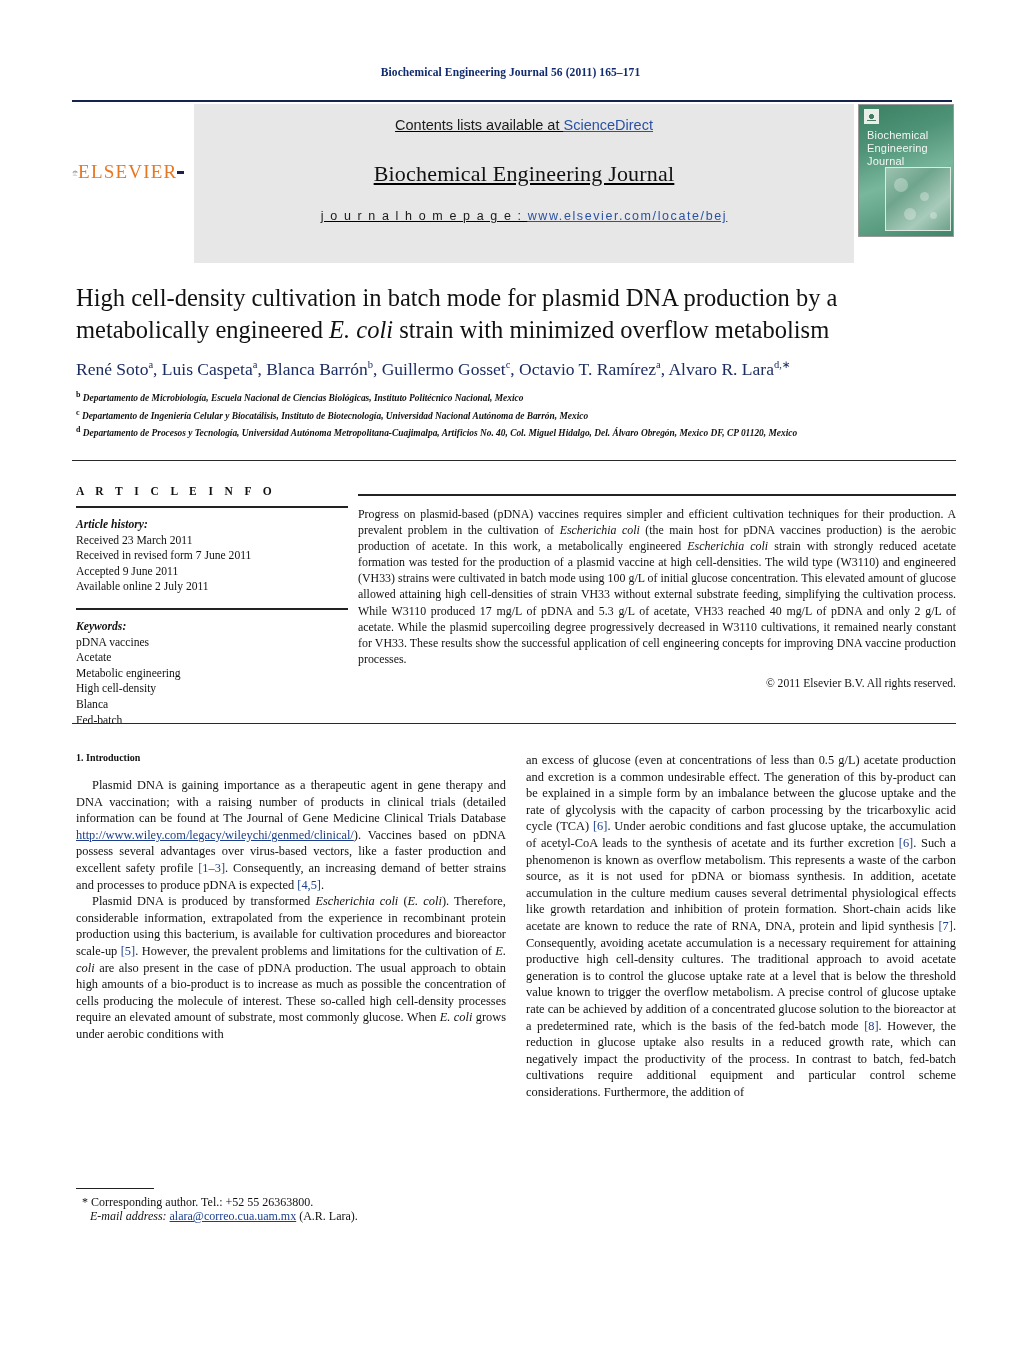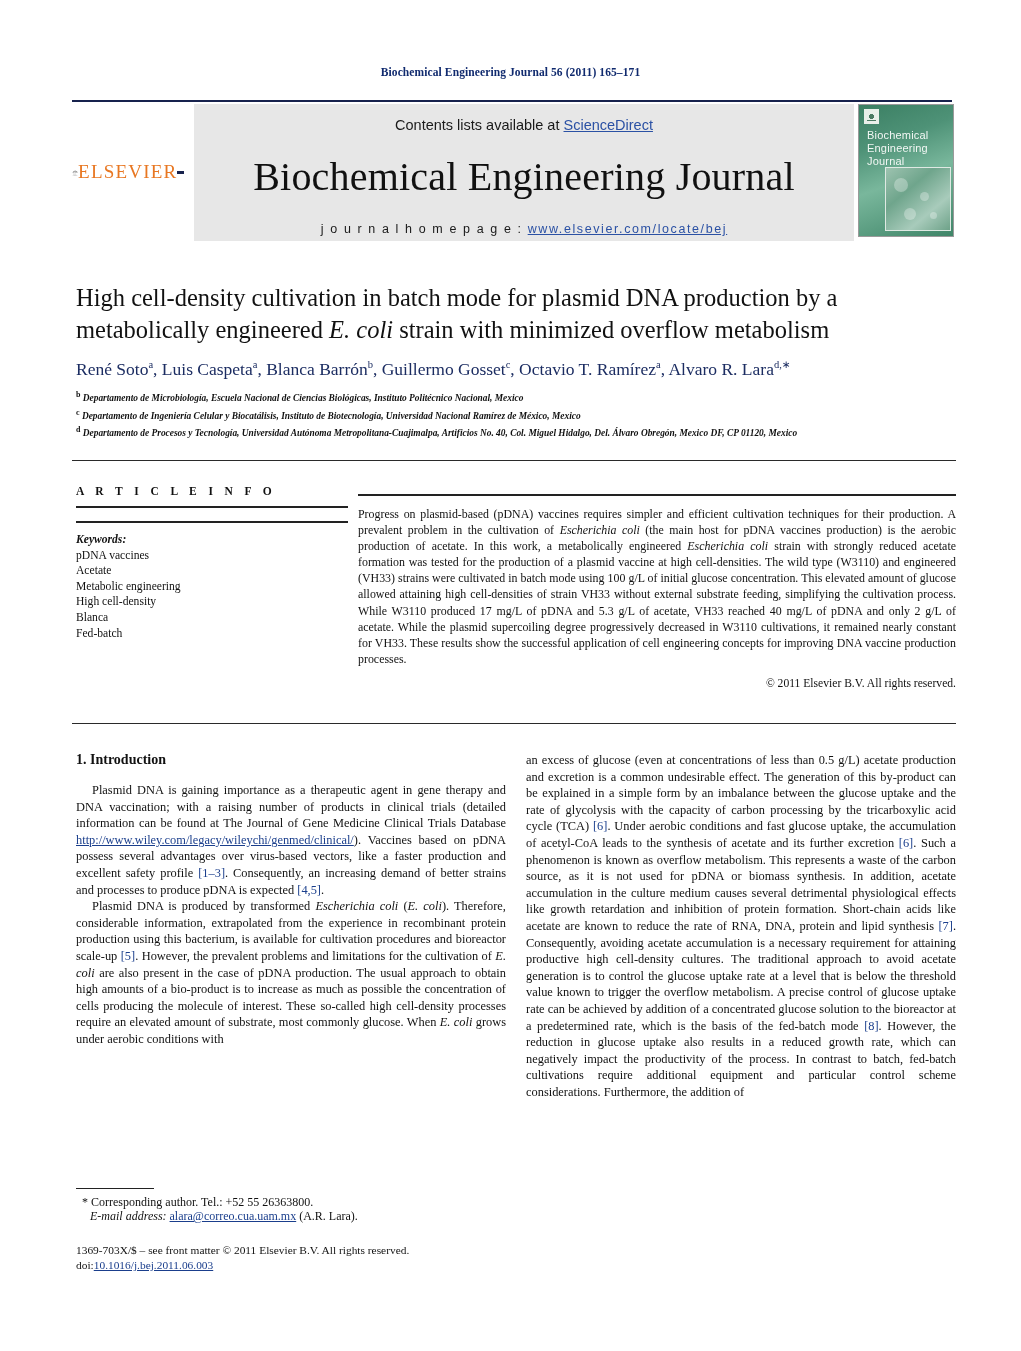--- a/index.html
+++ b/index.html
@@ -37,35 +37,35 @@
     font-family:"Liberation Serif", serif;
     color:#e87722;
     font-size:19px;
     letter-spacing:1.2px;
     line-height:1;
     margin-top:2px;
   }
   .elsevier-rule{width:104px;height:3px;background:#17224d;margin-top:3px;}
 
   .journal-band{
-    position:absolute;left:122px;top:2px;width:660px;height:137px;
+    position:absolute;left:122px;top:2px;width:660px;height:159px;
     background:#e7e7e7;
-    display:flex;flex-direction:column;align-items:center;justify-content:flex-start;
+    display:flex;flex-direction:column;align-items:center;justify-content:flex-start;text-decoration:underline;
   }
   .contents-line{
     margin-top:13px;
     font-size:14.5px;
     font-family:"Liberation Sans", sans-serif;
     color:#1a1a1a;
   }
   .sciencedirect{color:#2b51a4;}
   .journal-title{
-    margin-top:20px;
-    font-family:"Liberation Serif", serif;
-    font-size:40px;
+    margin-top:28px;
+    font-family:"Liberation Serif", serif;
+    font-size:22px;
     color:#111;
     letter-spacing:0.2px;
   }
   .homepage-line{
     margin-top:22px;
     font-family:"Liberation Sans", sans-serif;
     font-size:12.5px;
     letter-spacing:1.6px;
     color:#1a1a1a;
   }
@@ -152,21 +152,21 @@
     text-align:right;margin-top:10px;
     font-family:"Liberation Serif", serif;font-size:11.6px;color:#111;
   }
   .hr-abs{position:absolute;left:72px;top:723px;width:884px;height:1px;background:#2a2a2a;}
 
   
   .col-left{position:absolute;left:76px;top:752px;width:430px;}
   .col-right{position:absolute;left:526px;top:752px;width:430px;}
   .h2{
     font-family:"Liberation Serif", serif;
-    font-weight:bold;font-size:14px;color:#111;margin:0 0 14px 0;
+    font-weight:bold;font-size:10px;color:#111;margin:0 0 14px 0;
   }
   .p{
     font-family:"Liberation Serif", serif;
     font-size:12.4px;line-height:16.6px;color:#111;
     text-align:justify;margin:0;
     text-indent:16px;
     -webkit-hyphens:auto;hyphens:auto;
   }
   .p.cont{text-indent:0;}
   .p i{font-style:italic;}
@@ -263,29 +263,36 @@
       <span>High cell-density cultivation in batch mode for plasmid DNA production by a</span><br>
       <span>metabolically engineered </span><i>E. coli</i><span> strain with minimized overflow metabolism</span>
     </h1>
     <div class="authors">
       <span>René Soto</span><sup>a</sup><span>, </span><span>Luis Caspeta</span><sup>a</sup><span>, </span><span>Blanca Barrón</span><sup>b</sup><span>, </span><span>Guillermo Gosset</span><sup>c</sup><span>, </span><span>Octavio T. Ramírez</span><sup>a</sup><span>, </span><span>Alvaro R. Lara</span><sup>d,∗</sup>
     </div>
   </div>
 
   <div class="affils">
     <div><sup>b</sup> <span>Departamento de Microbiología, Escuela Nacional de Ciencias Biológicas, Instituto Politécnico Nacional, Mexico</span></div>
-    <div><sup>c</sup> <span>Departamento de Ingeniería Celular y Biocatálisis, Instituto de Biotecnología, Universidad Nacional Ramírez de México, Mexico</span></div>
+    <div><sup>c</sup> <span>Departamento de Ingeniería Celular y Biocatálisis, Instituto de Biotecnología, Universidad Nacional Autónoma de Barrón, Mexico</span></div>
     <div><sup>d</sup> <span>Departamento de Procesos y Tecnología, Universidad Autónoma Metropolitana-Cuajimalpa, Artificios No. 40, Col. Miguel Hidalgo, Del. Álvaro Obregón, Mexico DF, CP 01120, Mexico</span></div>
   </div>
 
   <div class="hr-main"></div>
 
   <div class="info-col">
     <div class="sec-head">A R T I C L E   I N F O</div>
     <div class="sec-rule"></div>
+    <div class="info-block">
+      <div class="lbl">Article history:</div>
+      <div>Received 23 March 2011</div>
+      <div>Received in revised form 7 June 2011</div>
+      <div>Accepted 9 June 2011</div>
+      <div>Available online 2 July 2011</div>
+    </div>
     <div class="info-rule"></div>
     <div class="kw-block">
       <div class="lbl">Keywords:</div>
       <div>pDNA vaccines</div>
       <div>Acetate</div>
       <div>Metabolic engineering</div>
       <div>High cell-density</div>
       <div>Blanca</div>
       <div>Fed-batch</div>
     </div>
@@ -308,18 +315,14 @@
   <div class="col-right">
     <p class="p cont"><span>an excess of glucose (even at concentrations of less than 0.5 g/L) acetate production and excretion is a common undesirable effect. The generation of this by-product can be explained in a simple form by an imbalance between the glucose uptake and the rate of glycolysis with the capacity of carbon processing by the tricarboxylic acid cycle (TCA) </span><span class="ref">[6]</span><span>. Under aerobic conditions and fast glucose uptake, the accumulation of acetyl-CoA leads to the synthesis of acetate and its further excretion </span><span class="ref">[6]</span><span>. Such a phenomenon is known as overflow metabolism. This represents a waste of the carbon source, as it is not used for pDNA or biomass synthesis. In addition, acetate accumulation in the culture medium causes several detrimental physiological effects like growth retardation and inhibition of protein formation. Short-chain acids like acetate are known to reduce the rate of RNA, DNA, protein and lipid synthesis </span><span class="ref">[7]</span><span>. Consequently, avoiding acetate accumulation is a necessary requirement for attaining productive high cell-density cultures. The traditional approach to avoid acetate generation is to control the glucose uptake rate at a level that is below the threshold value known to trigger the overflow metabolism. A precise control of glucose uptake rate can be achieved by addition of a concentrated glucose solution to the bioreactor at a predetermined rate, which is the basis of the fed-batch mode </span><span class="ref">[8]</span><span>. However, the reduction in glucose uptake also results in a reduced growth rate, which can negatively impact the productivity of the process. In contrast to batch, fed-batch cultivations require additional equipment and particular control scheme considerations. Furthermore, the addition of</span></p>
   </div>
 
   <div class="foot-rule"></div>
   <div class="footnote">
     <div>&nbsp;&nbsp;<span>*</span><span> Corresponding author. Tel.: +52 55 26363800.</span></div>
     <div style="padding-left:14px;"><span class="em">E-mail address:</span> <a class="lnk" href="#">alara@correo.cua.uam.mx</a><span> (A.R. Lara).</span></div>
   </div>
 
-  <div class="imprint">
-    <div>1369-703X/$ – see front matter © 2011 Elsevier B.V. All rights reserved.</div>
-    <div><span>doi:</span><a class="lnk" href="#">10.1016/j.bej.2011.06.003</a></div>
-  </div>
 
 </div>
 
 </body></html>

